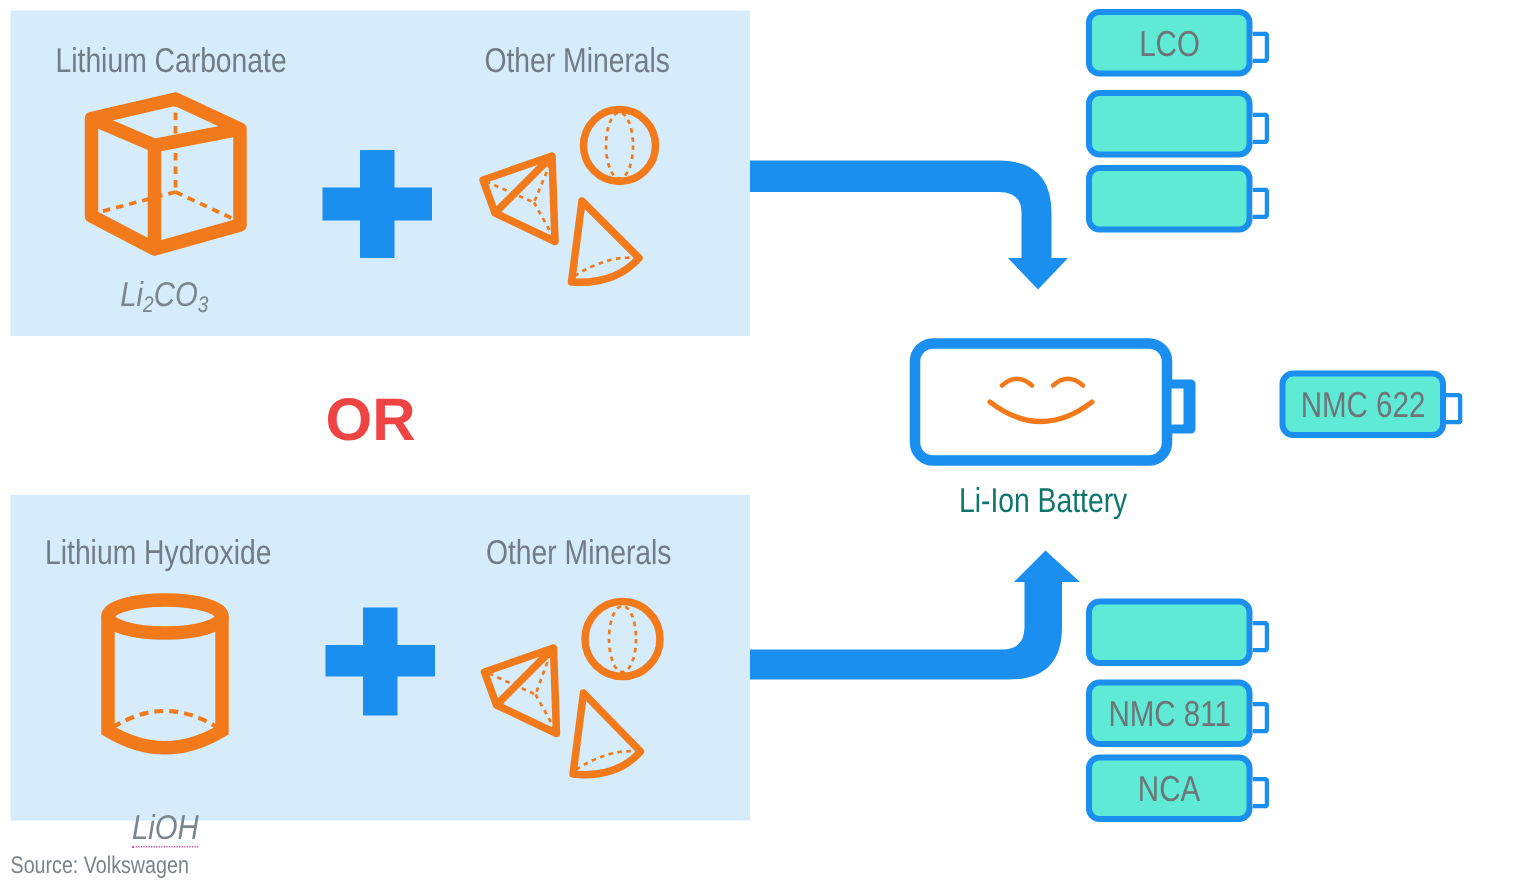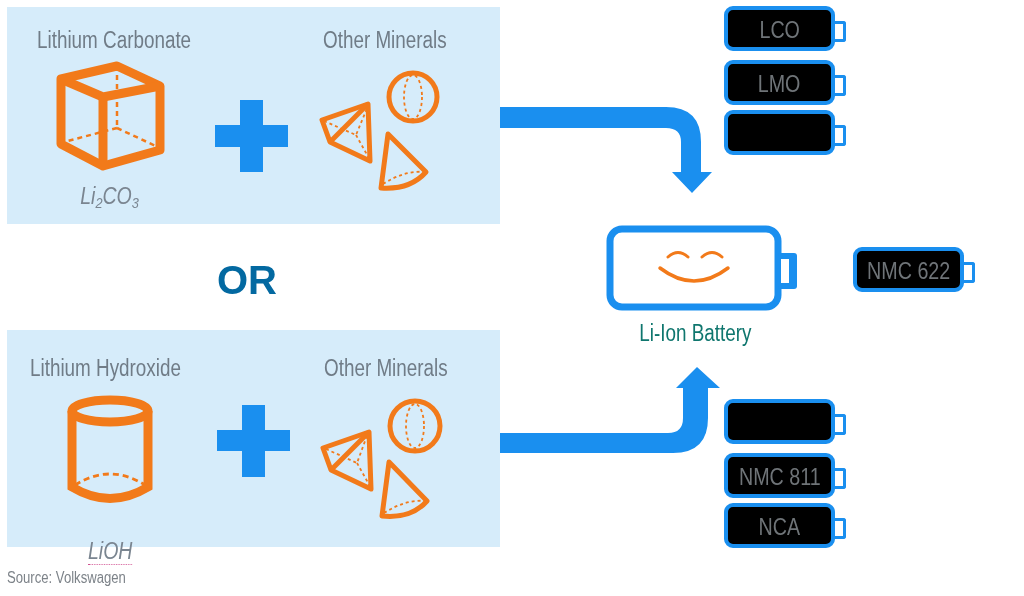--- a/index.html
+++ b/index.html
@@ -5,23 +5,23 @@
   html, body { margin:0; padding:0; background:#ffffff; }
   body { width:1024px; height:596px; position:relative; overflow:hidden; font-family:"Liberation Sans", sans-serif; }
   .panel { position:absolute; left:7px; width:493px; height:217px; background:#d6ecfa; }
   .lbl { position:absolute; color:#707c87; font-size:23px; white-space:nowrap; transform-origin:left top; transform:scaleX(0.82); }
   .lbl-c { position:absolute; color:#0f766e; font-size:23px; white-space:nowrap; text-align:center; }
   .lbl-c span.inner { display:inline-block; transform:scaleX(0.82); }
   .formula { position:absolute; color:#7a8590; font-size:23px; white-space:nowrap; text-align:center;font-style:italic; }
   .formula .inner { display:inline-block; transform:scaleX(0.85); }
   .formula sub { font-size:15px; vertical-align:-4px; }
   .lioh-underline { border-bottom:1px dotted #d05090; }
-  .or { position:absolute; left:217px; top:258px; color:#0369a1; font-size:40px; font-weight:bold; }
+  .or { position:absolute; left:217px; top:258px; color:#ef4444; font-size:40px; font-weight:bold; }
   svg { position:absolute; left:0; top:0; }
-  .bat { position:absolute; width:111px; height:45px; box-sizing:border-box; border:4px solid #1a8fef; border-radius:9px; background:#000000; }
+  .bat { position:absolute; width:111px; height:45px; box-sizing:border-box; border:4px solid #1a8fef; border-radius:9px; background:#5eead4; }
   .bat .term { position:absolute; right:-15px; top:11px; width:8px; height:15px; border:3px solid #1a8fef; border-left:none; border-radius:0 3px 3px 0; background:#fff; }
   .bat .btxt { position:absolute; left:0; right:0; top:6px; text-align:center; color:#6f7478; font-size:24px; white-space:nowrap; }
   .bat .btxt .inner { display:inline-block; transform:scaleX(0.82); }
   .source { position:absolute; left:7px; top:569px; color:#7d8389; font-size:16px; transform-origin:left top; transform:scaleX(0.82); white-space:nowrap; }
 </style>
 </head>
 <body>
 
 <div class="panel" style="top:7px;"></div>
 <div class="panel" style="top:330px;"></div>
@@ -112,21 +112,20 @@
 <div class="lbl-c" style="left:610px; top:320px; width:170px;">
   <span class="inner">Li-Ion Battery</span>
 </div>
 
 <div class="bat" style="left:724px; top:6px;">
   <div class="term"></div>
   <div class="btxt"><span class="inner">LCO</span></div>
 </div>
 <div class="bat" style="left:724px; top:60px;">
   <div class="term"></div>
-  <div class="btxt"><span class="inner">LMO</span></div>
 </div>
 <div class="bat" style="left:724px; top:110px;">
   <div class="term"></div>
 </div>
 
 <div class="bat" style="left:853px; top:247px;">
   <div class="term"></div>
   <div class="btxt"><span class="inner">NMC 622</span></div>
 </div>
 

